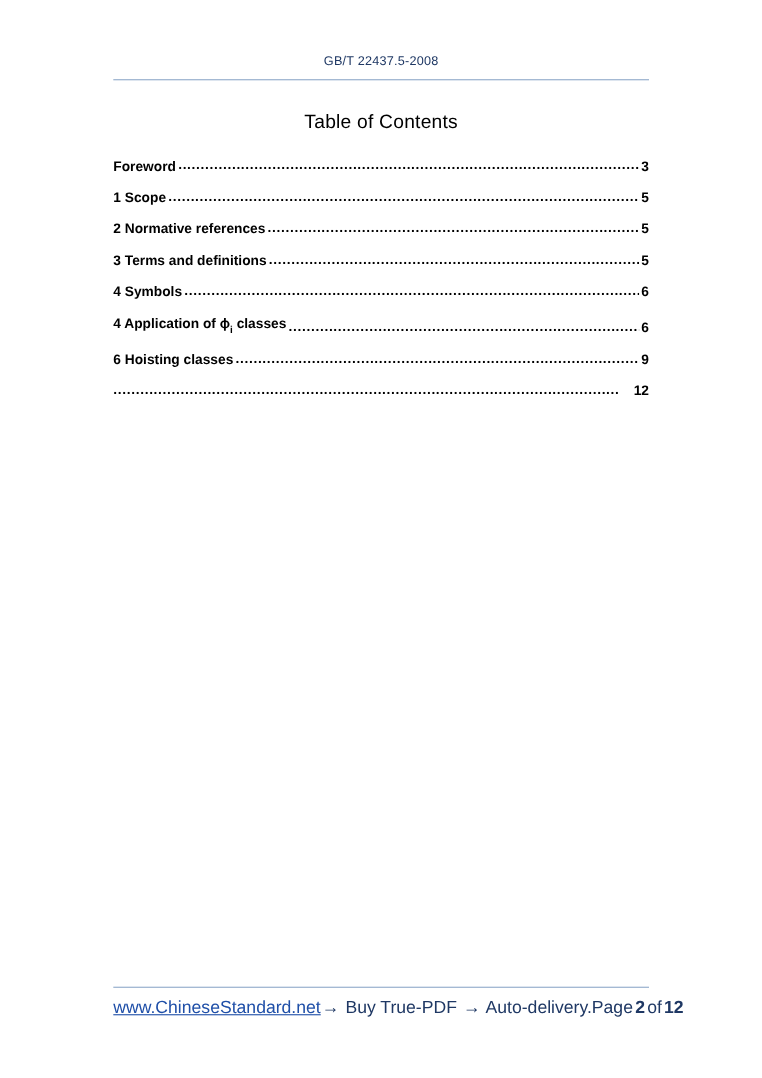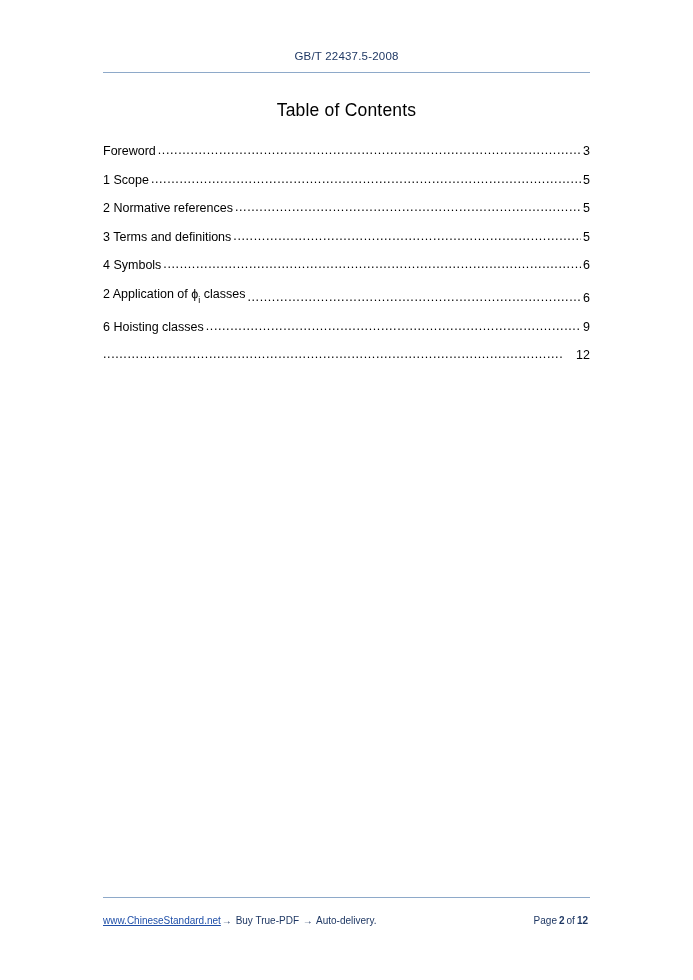--- a/index.html
+++ b/index.html
@@ -53,20 +53,21 @@
     font-weight: normal;
     color: #000;
     letter-spacing: 0.2px;
   }
   
   .toc {
     position: absolute;
     top: 144px;
     left: 103px;
     width: 487px;
+    font-weight: bold;
   }
   .toc-entry {
     display: flex;
     align-items: flex-end;
     font-size: 12.5px;
     line-height: 15px;
     color: #000;
     margin-bottom: 13.5px;
     white-space: nowrap;
   }
@@ -102,21 +103,21 @@
     left: 103px;
     width: 487px;
     height: 1px;
     background: #8ea9c9;
   }
   .doc-footer {
     position: absolute;
     bottom: 54px;
     left: 103px;
     width: 487px;
-    font-size: 10px;
+    font-size: 16px;
     color: #1f3864;
     display: flex;
     align-items: baseline;
   }
   .footer-left {
     flex: 1 1 auto;
     text-align: left;
     white-space: nowrap;
   }
   .footer-left .site {
@@ -175,21 +176,21 @@
       <span class="page-no">5</span>
     </div>
 
     <div class="toc-entry">
       <span class="label">4 Symbols</span>
       <span class="dots">.................................................................................................................</span>
       <span class="page-no">6</span>
     </div>
 
     <div class="toc-entry">
-      <span class="label"><span>2 Application of </span><span>ϕ</span><span class="sub">i</span><span> classes</span></span>
+      <span class="label"><span>4 Application of </span><span>ϕ</span><span class="sub">i</span><span> classes</span></span>
       <span class="dots">.................................................................................................................</span>
       <span class="page-no">6</span>
     </div>
 
     <div class="toc-entry">
       <span class="label">6 Hoisting classes</span>
       <span class="dots">.................................................................................................................</span>
       <span class="page-no">9</span>
     </div>
 

